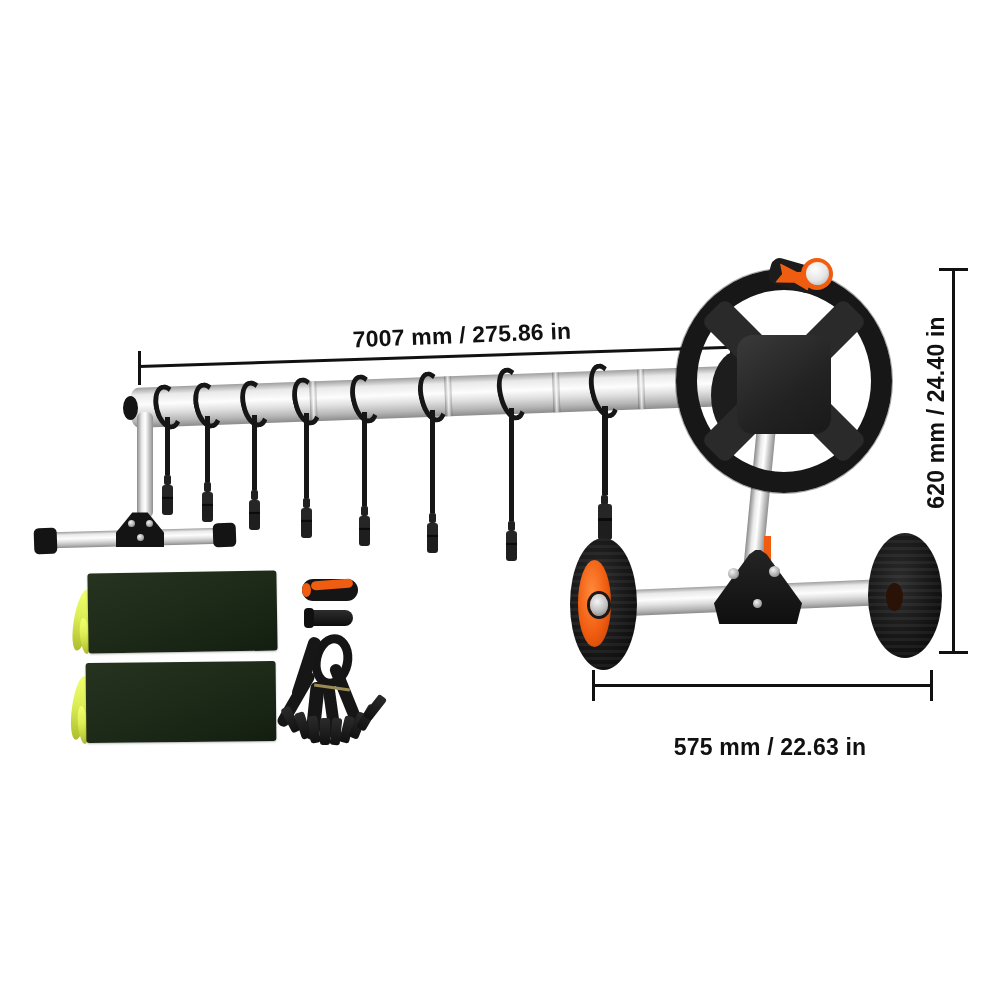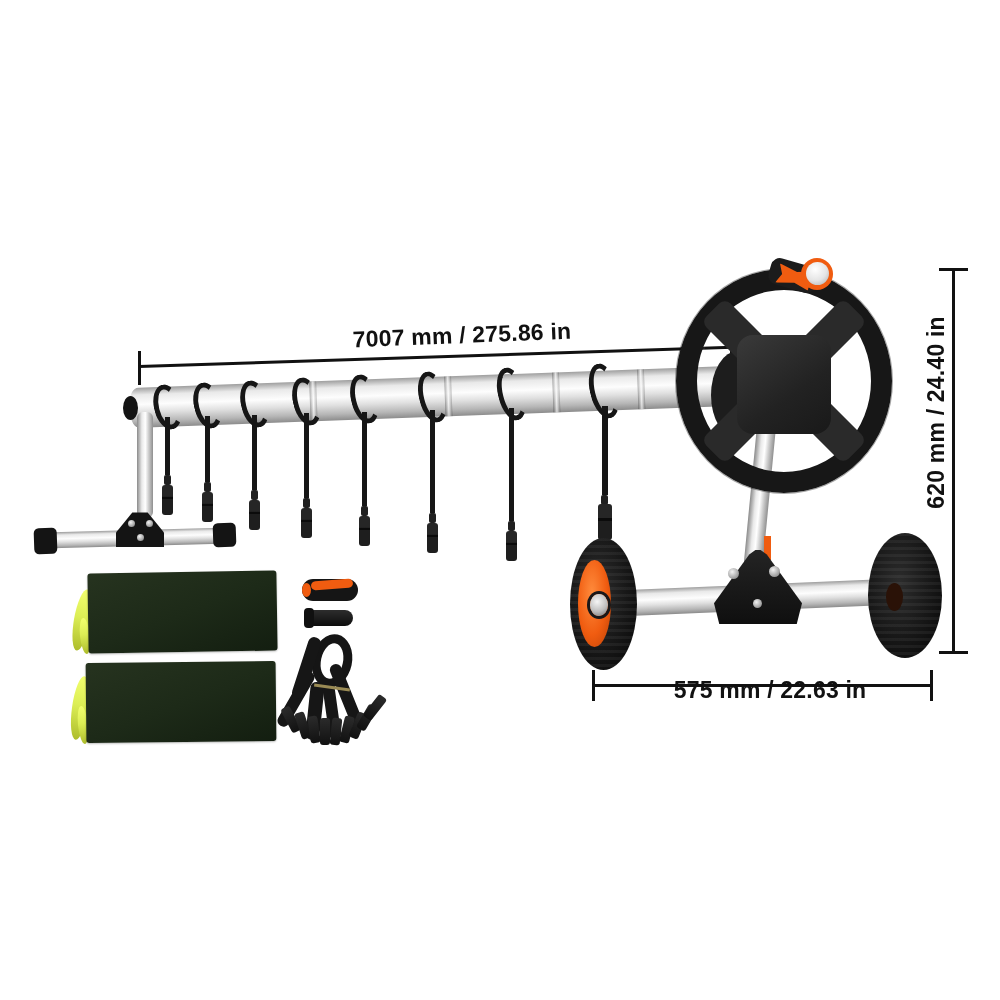--- a/index.html
+++ b/index.html
@@ -72,21 +72,21 @@
     <div class="dim-line" style="left:939px;top:268px;width:29px;height:3px;"></div>
     <div class="dim-line" style="left:939px;top:651px;width:29px;height:3px;"></div>
     <div class="dim-line" style="left:952px;top:268px;width:3px;height:386px;"></div>
     <div class="dim-label" style="left:746px;top:399px;width:380px;transform:rotate(-90deg);">620 mm / 24.40 in</div>
   </div>
 
   <div style="z-index:2;">
     <div class="dim-line" style="left:592px;top:670px;width:3px;height:31px;"></div>
     <div class="dim-line" style="left:930px;top:670px;width:3px;height:31px;"></div>
     <div class="dim-line" style="left:592px;top:684px;width:341px;height:3px;"></div>
-    <div class="dim-label" style="left:610px;top:677px;width:320px;">575 mm / 22.63 in</div>
+    <div class="dim-label" style="left:610px;top:734px;width:320px;">575 mm / 22.63 in</div>
   </div>
 
   <div class="tube-h" style="left:130px;top:388px;width:616px;height:40px;transform:rotate(-2.1deg);transform-origin:left center;">
     <div class="coupling" style="left:180px;"></div>
     <div class="coupling" style="left:315px;"></div>
     <div class="coupling" style="left:423px;"></div>
     <div class="coupling" style="left:508px;"></div>
   </div>
   <div style="left:123px;top:396px;width:15px;height:24px;background:#141414;border-radius:50%;z-index:4;"></div>
 

